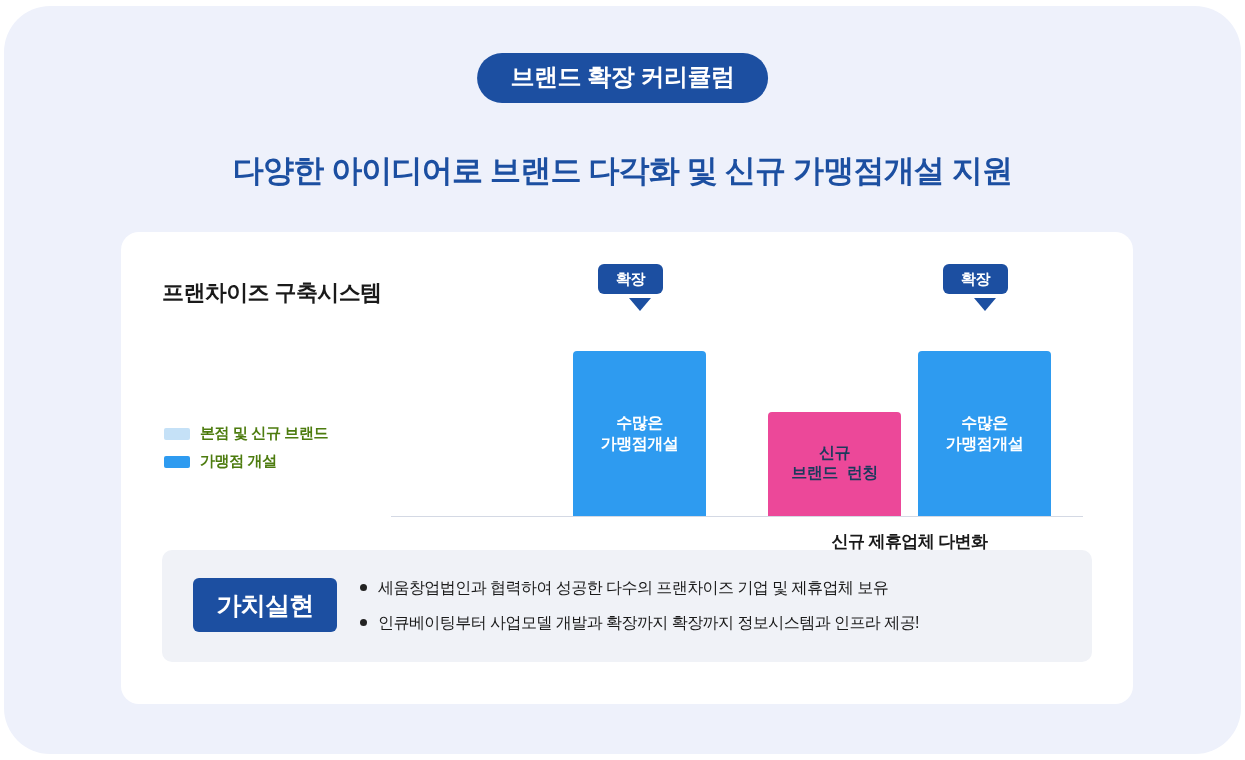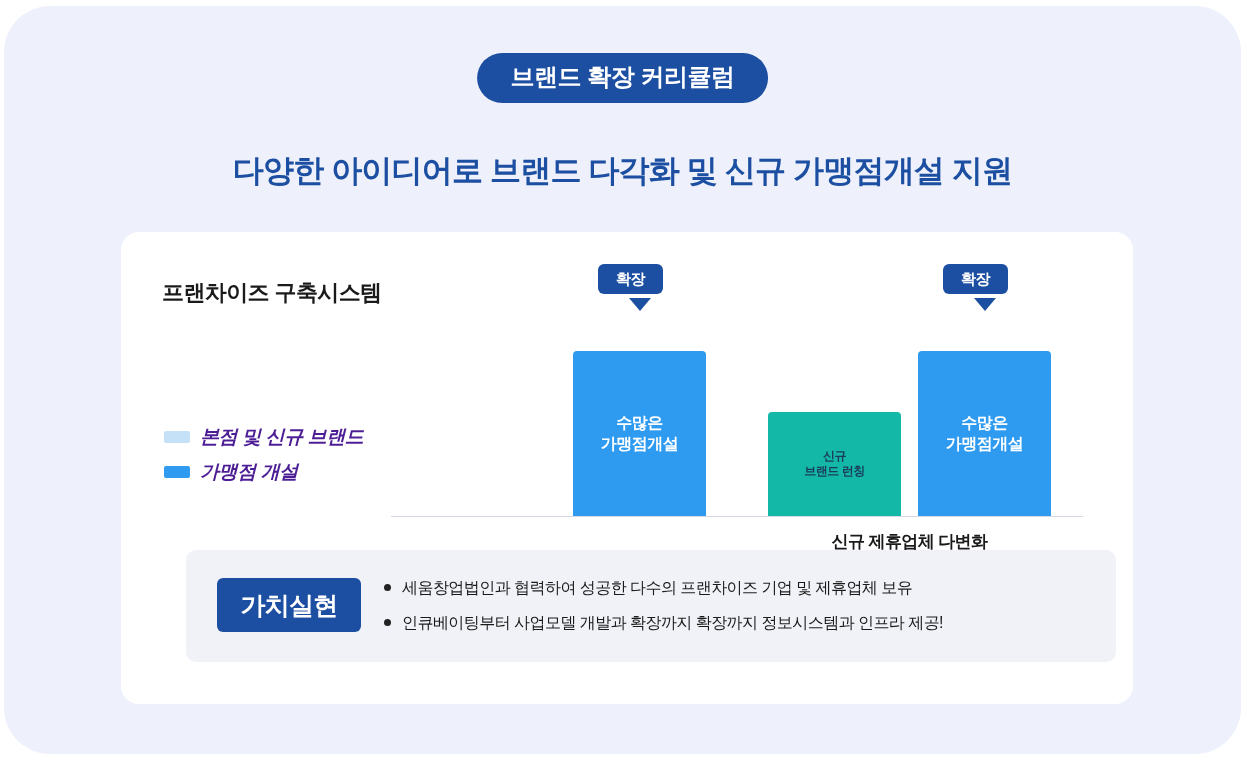--- a/index.html
+++ b/index.html
@@ -100,26 +100,25 @@
     margin-bottom: 9px;
   }
   .legend-swatch {
     width: 26px;
     height: 12px;
     border-radius: 2px;
     margin-right: 10px;
     flex: 0 0 auto;
   }
   .legend-label {
-    font-size: 19px;
-    color: #4c1d95;
+    font-size: 15px;
+    color: #4d7c0f;
     font-weight: bold;
     letter-spacing: -0.4px;
     white-space: nowrap;
-    font-style: italic;
   }
 
   
   .chart-area {
     position: absolute;
     left: 265px;
     top: 36px;
     width: 700px;
     height: 250px;
   }
@@ -138,24 +137,25 @@
     border-radius: 4px 4px 0 0;
     box-sizing: border-box;
     display: flex;
     align-items: center;
     justify-content: center;
     text-align: center;
     line-height: 1.28;
     letter-spacing: -0.5px;
   }
   .bar.light {
-    background: #14b8a6;
+    background: #ec4899;
     color: #1b3a5c;
-    font-size: 12px;
-    font-weight: bold;
+    font-size: 16px;
+    font-weight: bold;
+    font-family: Liberation Mono, monospace;
   }
   .bar.dark {
     background: #2e9bf0;
     color: #ffffff;
     font-size: 16px;
     font-weight: bold;
   }
 
   
   .badge {
@@ -194,21 +194,20 @@
   
   .value-box {
     position: absolute;
     left: 41px;
     top: 318px;
     width: 930px;
     height: 112px;
     background: #f0f2f7;
     border-radius: 10px;
     box-sizing: border-box;
-    margin-left: 24px;
   }
   .value-tag {
     position: absolute;
     left: 31px;
     top: 28px;
     width: 144px;
     height: 54px;
     background: #1c4fa1;
     color: #fff;
     border-radius: 6px;

